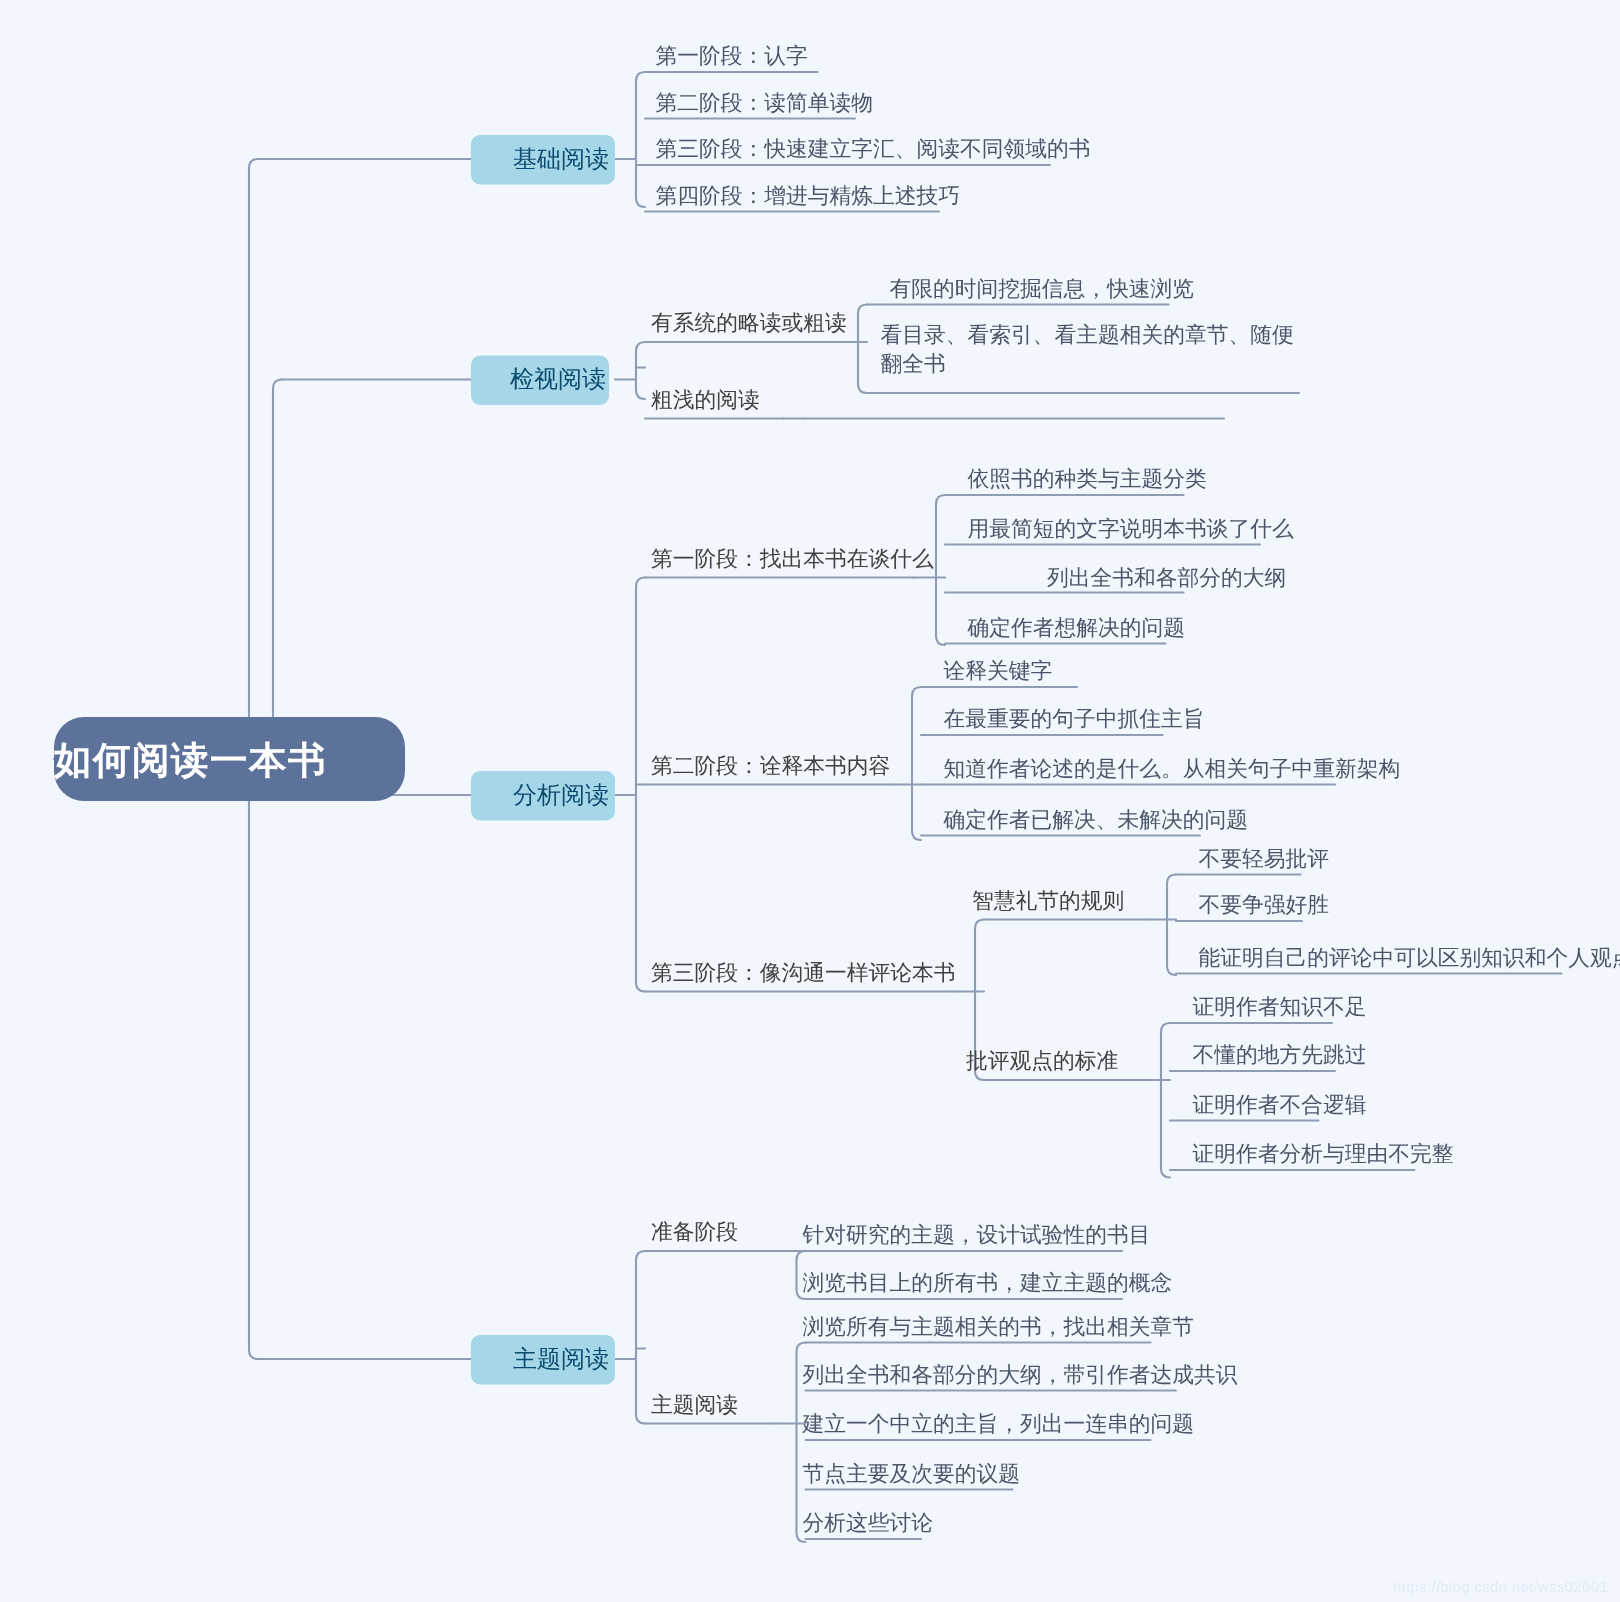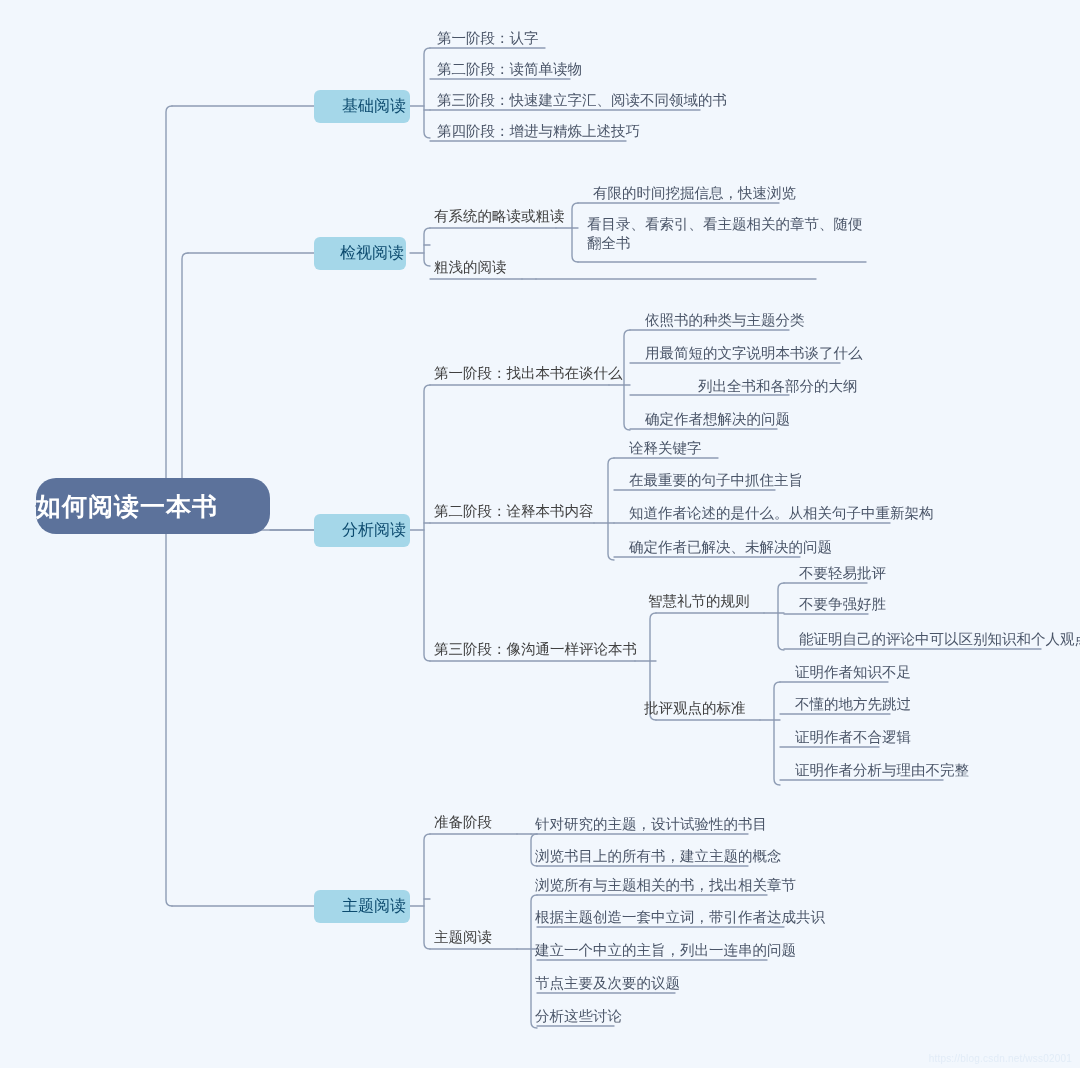--- a/index.html
+++ b/index.html
@@ -350,21 +350,21 @@
     <span class="label">针对研究的主题，设计试验性的书目</span>
   </div>
   <div class="leaf-node" style="left:528px; top:847px;">
     <span class="label">浏览书目上的所有书，建立主题的概念</span>
   </div>
 
   <div class="leaf-node" style="left:528px; top:876px;">
     <span class="label">浏览所有与主题相关的书，找出相关章节</span>
   </div>
   <div class="leaf-node" style="left:528px; top:908px;">
-    <span class="label">根据主题创造一套中立词，带引作者达成共识</span>
+    <span class="label">列出全书和各部分的大纲，带引作者达成共识</span>
   </div>
   <div class="leaf-node" style="left:528px; top:941px;">
     <span class="label">建立一个中立的主旨，列出一连串的问题</span>
   </div>
   <div class="leaf-node" style="left:528px; top:974px;">
     <span class="label">节点主要及次要的议题</span>
   </div>
   <div class="leaf-node" style="left:528px; top:1007px;">
     <span class="label">分析这些讨论</span>
   </div>

